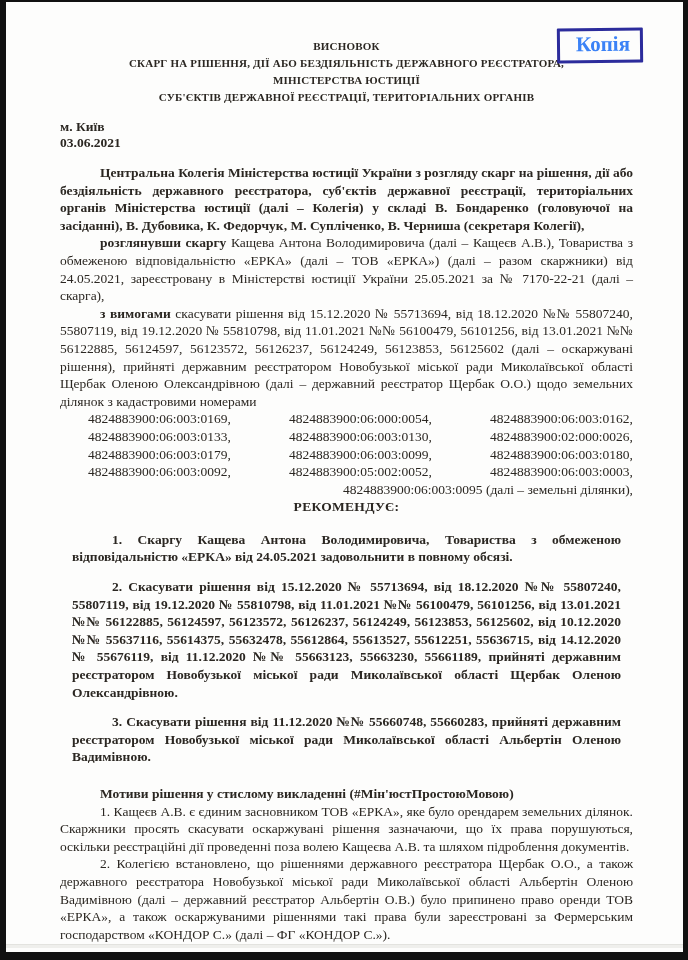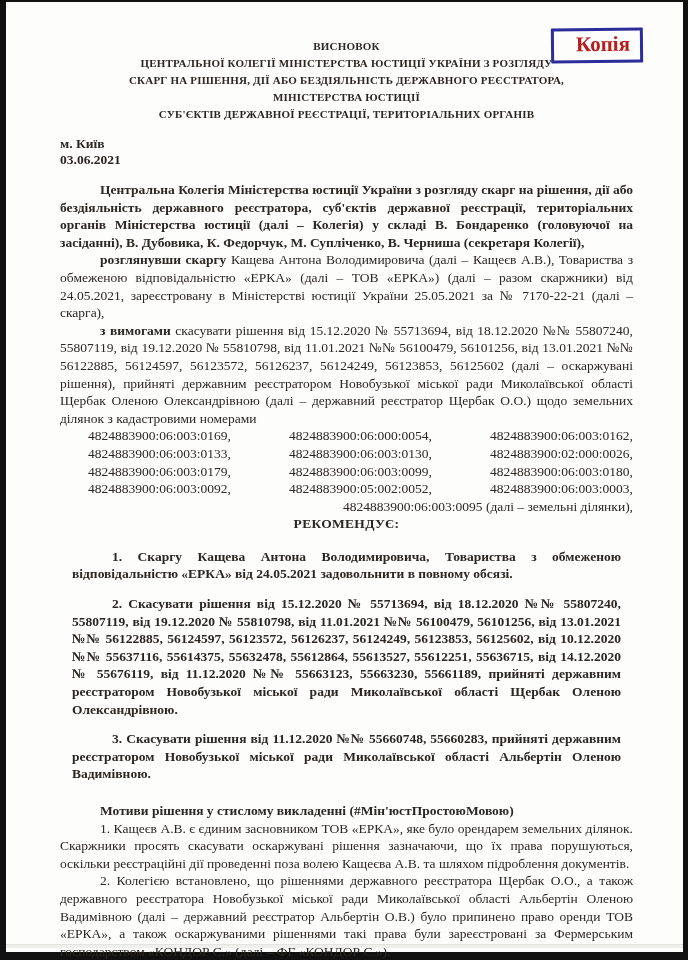--- a/index.html
+++ b/index.html
@@ -23,25 +23,25 @@
   .title-block{
     text-align:center;
     font-weight:bold;
     font-size:11px;
     line-height:17px;
     letter-spacing:.2px;
   }
   .stamp{
     position:absolute;top:26px;right:40px;
     border:3px solid #2c2c9c;
-    color:#b91c1c;
+    color:#3b82f6;
     font-weight:bold;
     font-size:21px;
     line-height:1;
-    padding:3px 10px 5px 22px;
+    padding:3px 10px 5px 16px;
     transform:rotate(-.6deg);
     background:rgba(255,255,255,.0);
     border-radius:1px;
   }
   .meta-row{
     display:flex;
     font-weight:bold;font-size:13.5px;
     margin-top:13px;
     flex-direction:column;
   }
@@ -67,21 +67,20 @@
 <body>
 
 <div class="page">
 
   <div class="stamp">
     <span>Копія</span>
   </div>
 
   <div class="title-block">
     <div>ВИСНОВОК</div>
-    <div>ЦЕНТРАЛЬНОЇ КОЛЕГІЇ МІНІСТЕРСТВА ЮСТИЦІЇ УКРАЇНИ З РОЗГЛЯДУ</div>
     <div>СКАРГ НА РІШЕННЯ, ДІЇ АБО БЕЗДІЯЛЬНІСТЬ ДЕРЖАВНОГО РЕЄСТРАТОРА,</div>
     <div>МІНІСТЕРСТВА ЮСТИЦІЇ</div>
     <div>СУБ'ЄКТІВ ДЕРЖАВНОЇ РЕЄСТРАЦІЇ, ТЕРИТОРІАЛЬНИХ ОРГАНІВ</div>
   </div>
 
   <div class="meta-row">
     <span>м. Київ</span>
     <span>03.06.2021</span>
   </div>
 

